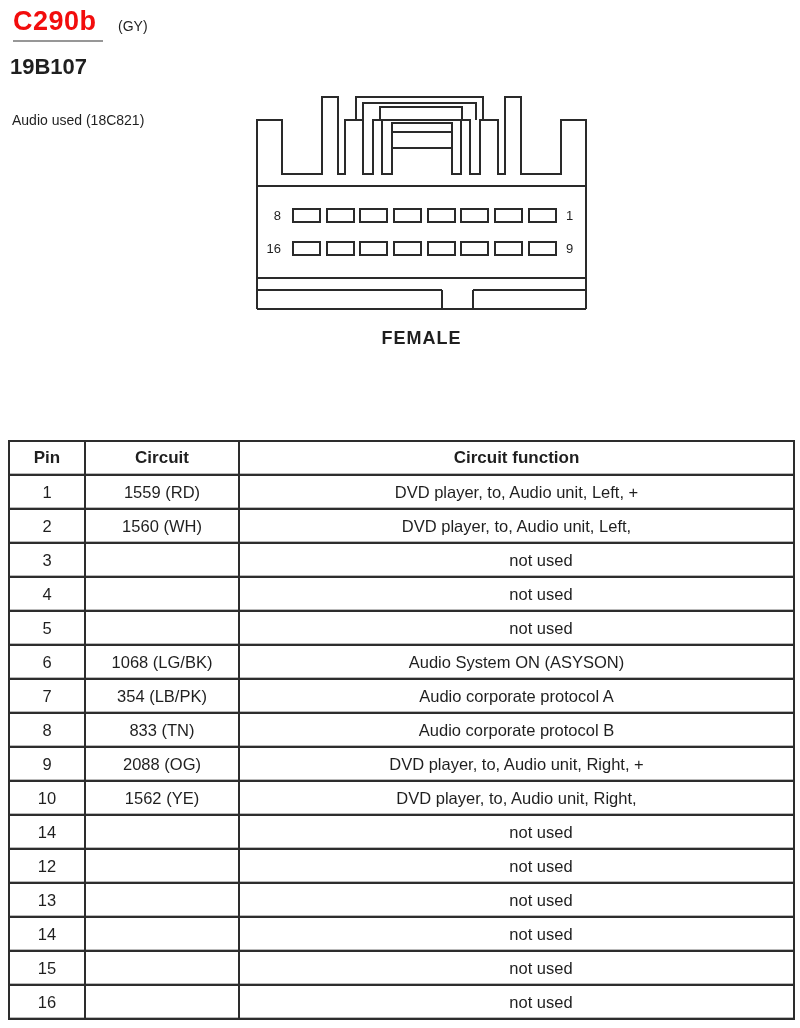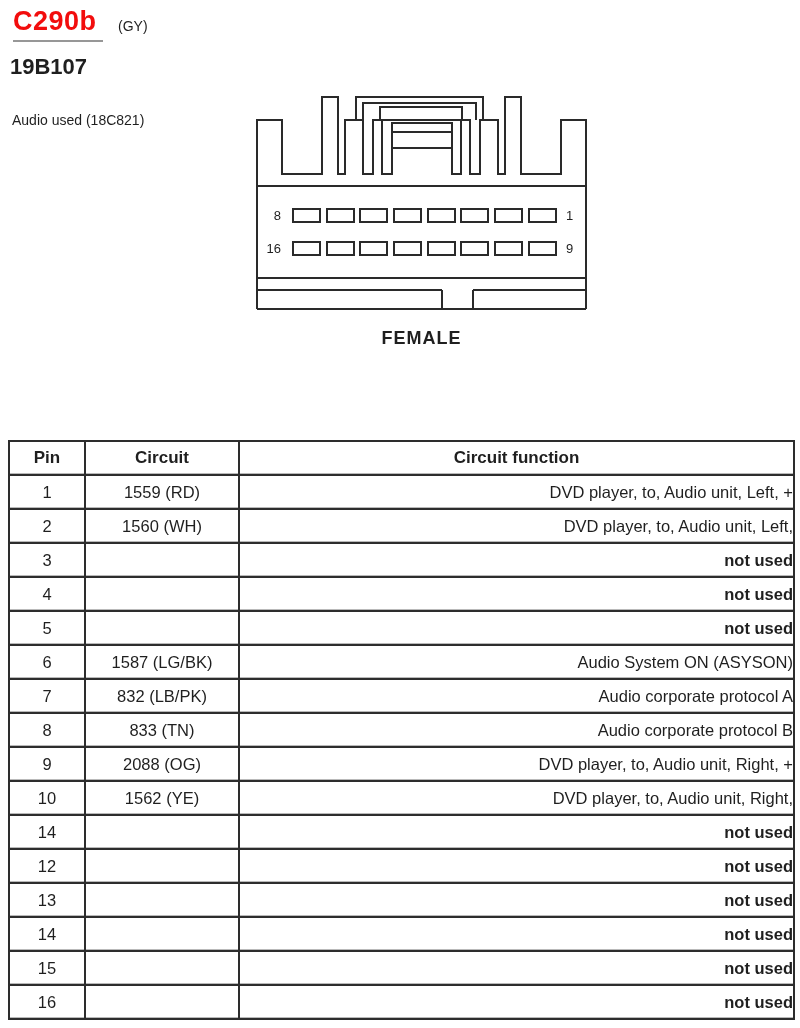--- a/index.html
+++ b/index.html
@@ -55,22 +55,22 @@
     border: 2px solid #2d2d2d;
     height: 30px;
     padding: 0;
     
     box-shadow: inset 0 -2px 0 -1px #b9b9b9;
   }
   table.pinout tr { height: 34px; }
   table.pinout th { font-size: 17px; font-weight: bold; text-align: center; }
   td.pin-cell { text-align: center; }
   td.circuit-cell { text-align: center; }
-  td.function-cell { text-align: right; padding-left: 20px; }
-  td.function-cell.nu { padding-left: 49px; font-weight: bold; }
+  td.function-cell { text-align: center; padding-left: 20px; }
+  td.function-cell.nu { padding-left: 49px; }
 </style>
 </head>
 <body>
 
 <div class="abs connector-id" style="color: rgb(242, 13, 13);">C290b</div>
 <div class="abs id-underline"></div>
 <div class="abs color-code">(GY)</div>
 <div class="abs part-number">19B107</div>
 <div class="abs component-label">Audio used (18C821)</div>
 
@@ -153,26 +153,26 @@
       <td class="circuit-cell"></td>
       <td class="function-cell nu">not used</td>
     </tr>
     <tr>
       <td class="pin-cell">5</td>
       <td class="circuit-cell"></td>
       <td class="function-cell nu">not used</td>
     </tr>
     <tr>
       <td class="pin-cell">6</td>
-      <td class="circuit-cell">1587 (LG/BK)</td>
+      <td class="circuit-cell">1068 (LG/BK)</td>
       <td class="function-cell">Audio System ON (ASYSON)</td>
     </tr>
     <tr>
       <td class="pin-cell">7</td>
-      <td class="circuit-cell">832 (LB/PK)</td>
+      <td class="circuit-cell">354 (LB/PK)</td>
       <td class="function-cell">Audio corporate protocol A</td>
     </tr>
     <tr>
       <td class="pin-cell">8</td>
       <td class="circuit-cell">833 (TN)</td>
       <td class="function-cell">Audio corporate protocol B</td>
     </tr>
     <tr>
       <td class="pin-cell">9</td>
       <td class="circuit-cell">2088 (OG)</td>

